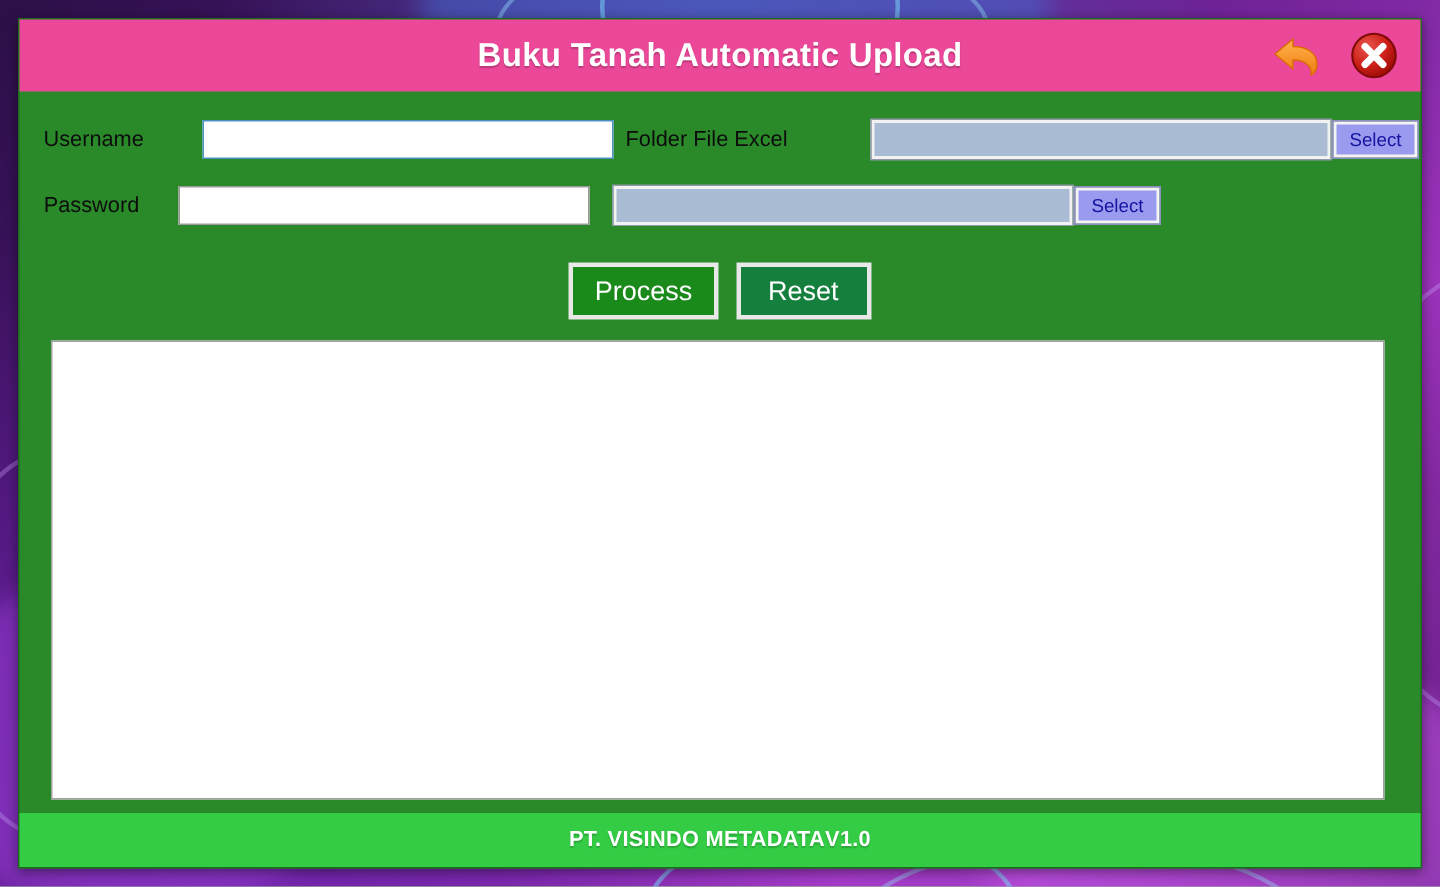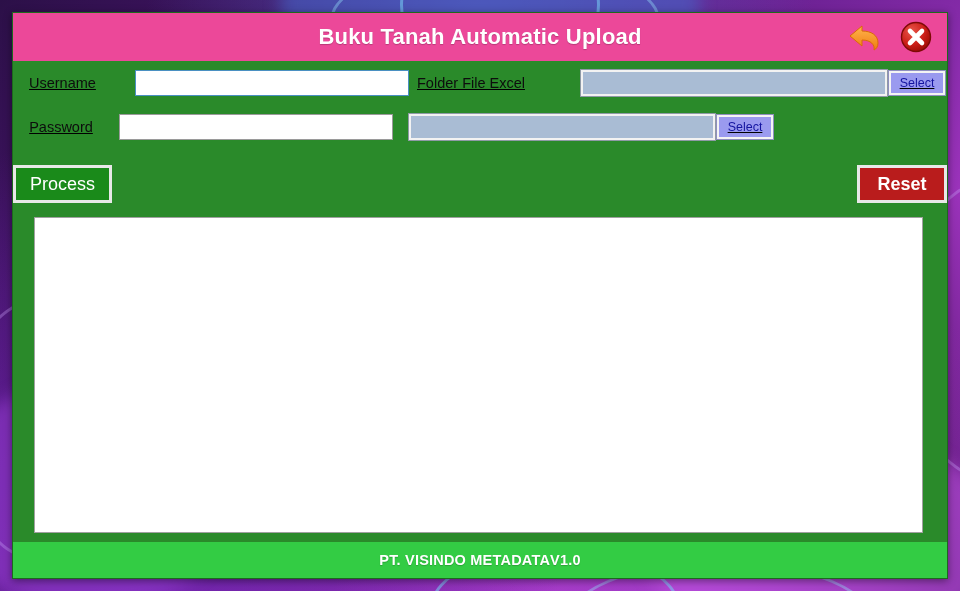--- a/index.html
+++ b/index.html
@@ -70,23 +70,22 @@
     transform: translateY(-50%);
     display: flex;
     align-items: center;
     gap: 14px;
   }
   .tb-btn { cursor: pointer; line-height: 0; display: block; }
 
   
   #form-area {
     flex: 0 0 auto;
-    padding: 0 0 0 0;
+    padding: 10px 0 0 0;
     position: relative;
-    text-decoration: underline;
   }
   .form-row {
     display: flex;
     align-items: center;
     height: 44px;
   }
   .lbl {
     color: #0d0d0d;
     font-size: 14.5px;
     user-select: none;
@@ -142,39 +141,39 @@
     color: #1414a0;
     font-family: "Liberation Sans", sans-serif;
     font-size: 12.5px;
     cursor: pointer;
     line-height: 18px;
   }
 
   
   #action-row {
     display: flex;
-    justify-content: space-between;
+    justify-content: center;
     align-items: center;
     gap: 12px;
     margin-top: 16px;
     flex: 0 0 auto;
   }
   .action-btn {
     height: 38px;
     min-width: 90px;
     padding: 0 14px;
     font-family: "Liberation Sans", sans-serif;
     font-size: 18px;
     color: #ffffff;
     border: 3px solid #e8e8e8;
     cursor: pointer;
     line-height: 30px;
   }
   #btn-process { background: #1a8a1a; }
-  #btn-reset   { background: #b91c1c; font-weight: bold; }
+  #btn-reset   { background: #15803d; }
 
   
   #log-panel {
     margin: 14px 24px 0 21px;
     background: #ffffff;
     border: 1px solid #a0a0a0;
     flex: 1 1 auto;
     overflow: auto;
     font-size: 12.5px;
     color: #111;

